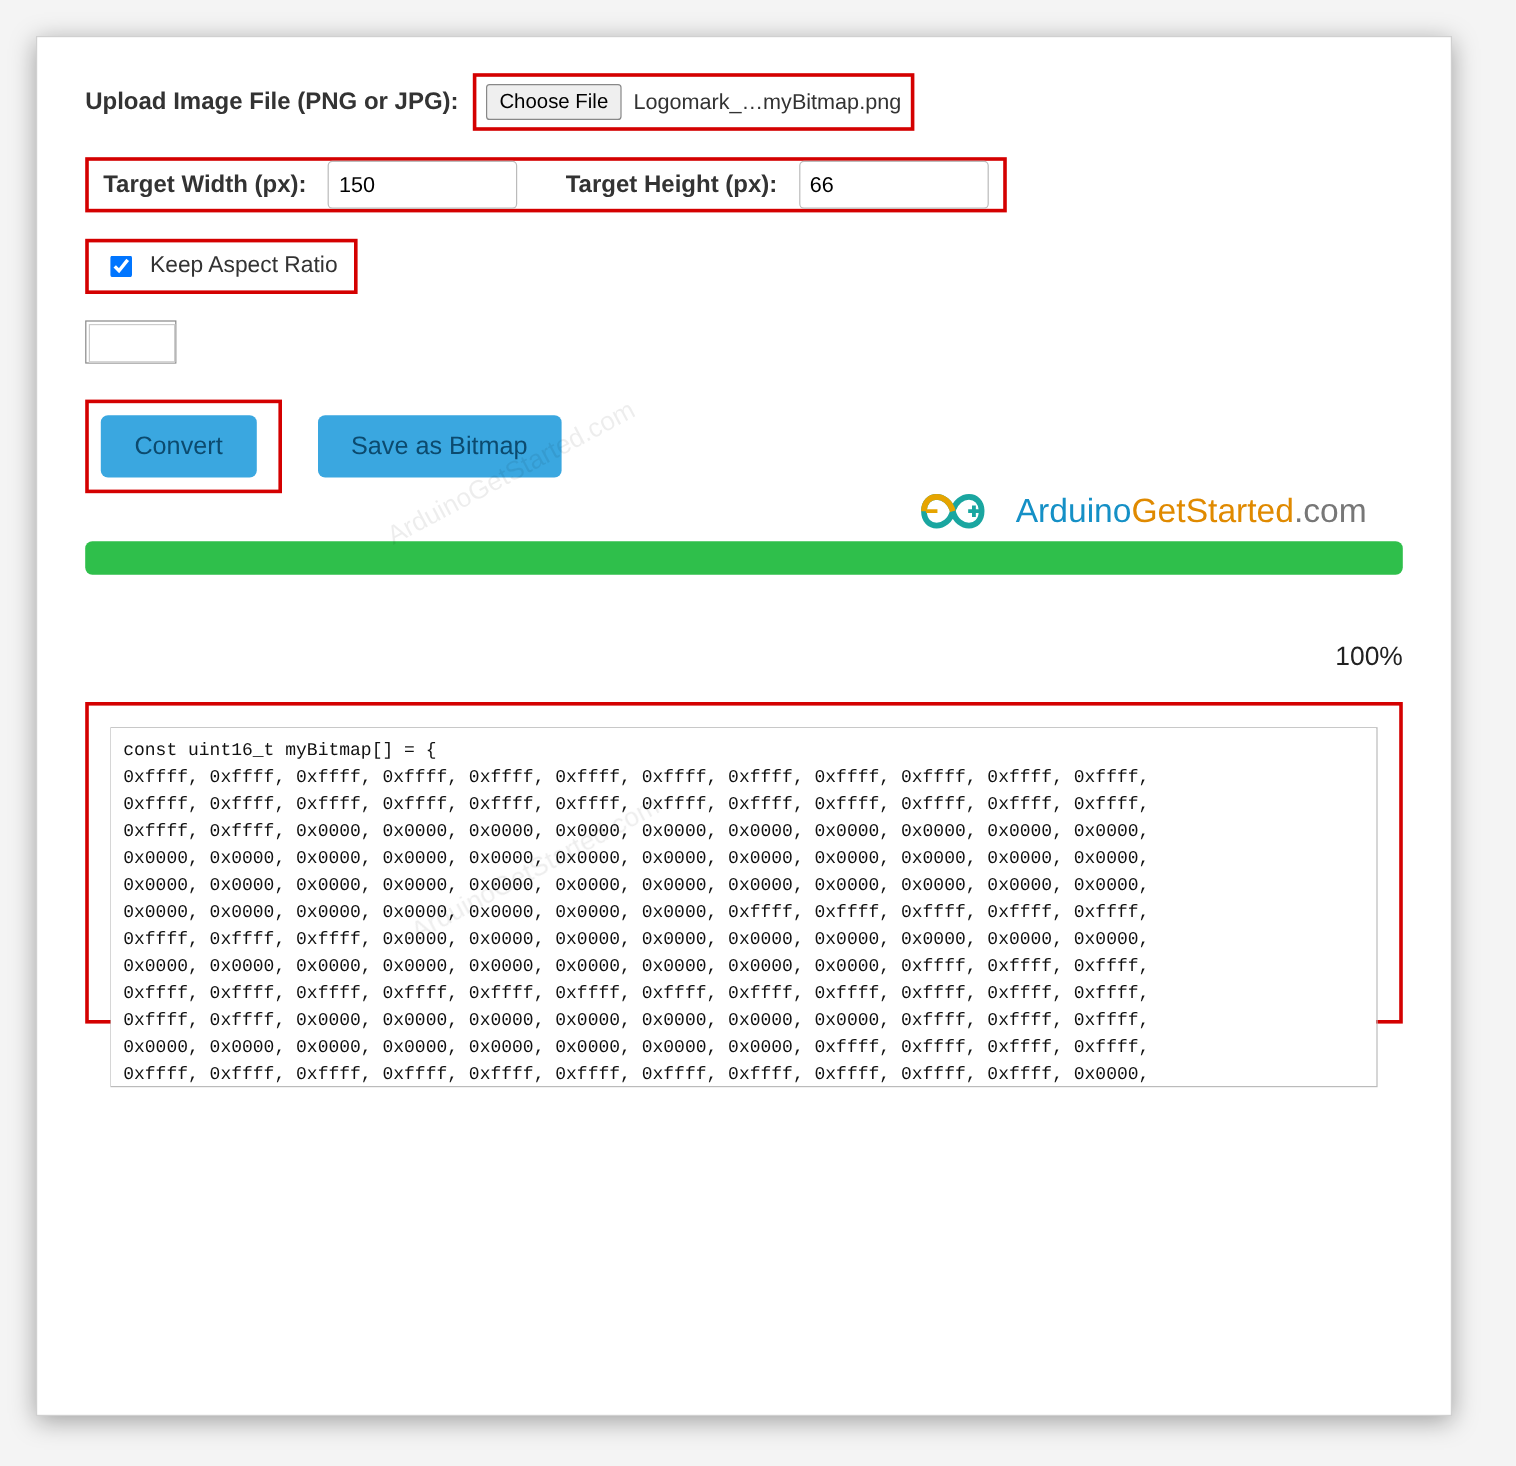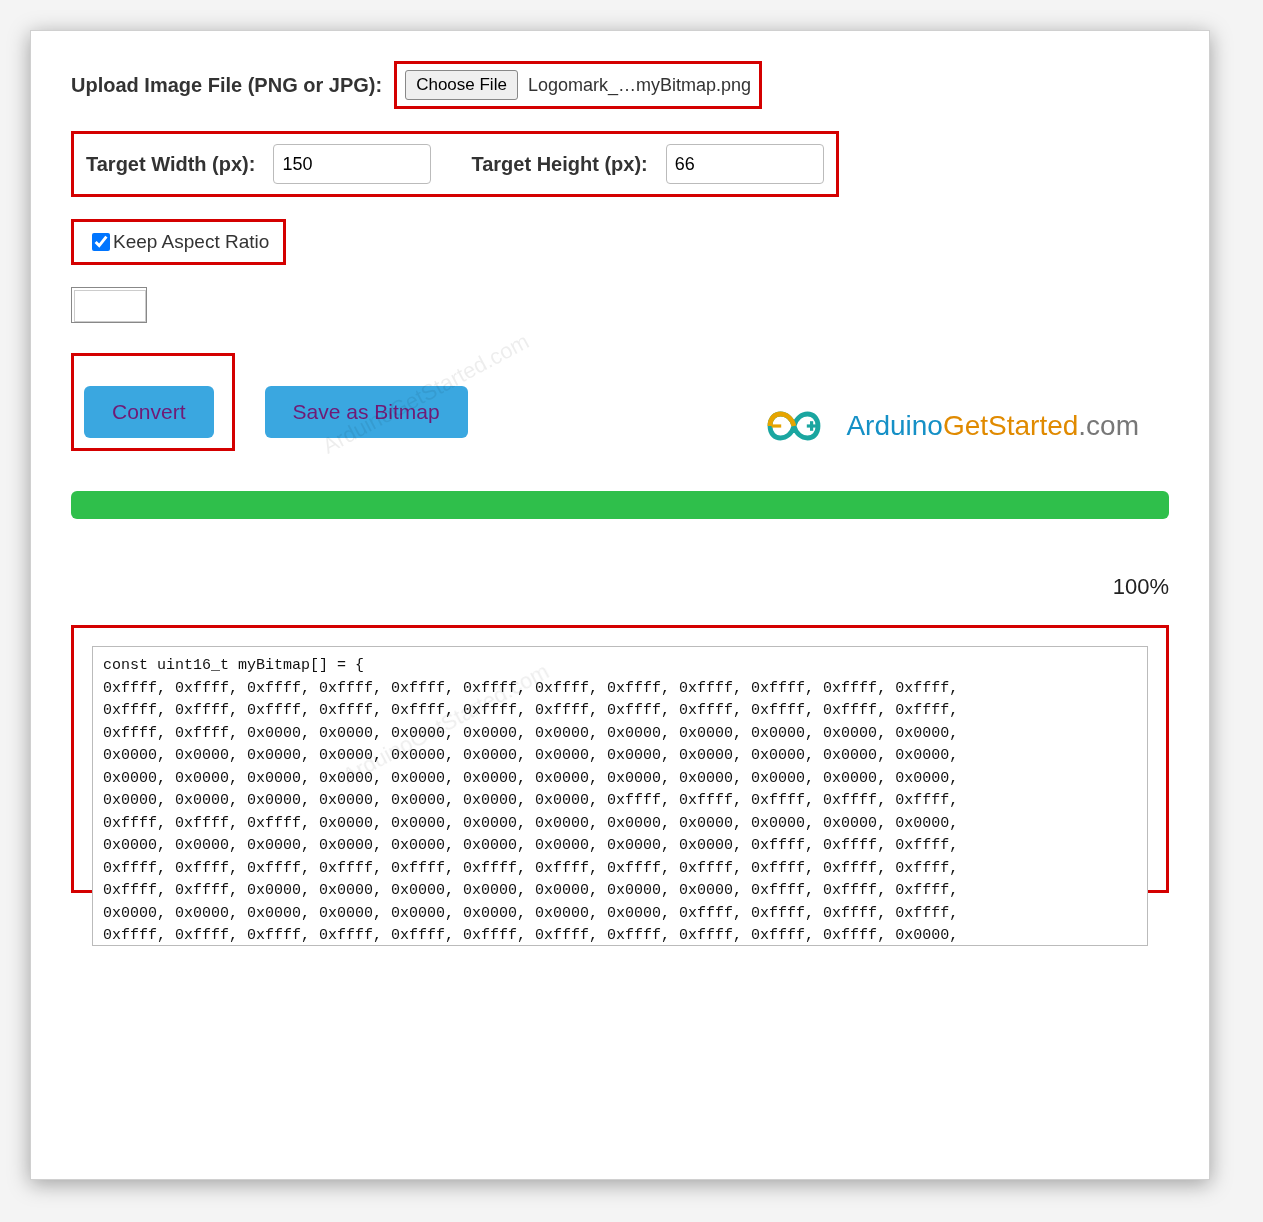--- a/index.html
+++ b/index.html
@@ -67,41 +67,41 @@
     font-size: 18px;
     font-weight: 400;
     margin-left: 10px;
     color: #333;
   }
 
   .dims-box {
     display: inline-flex;
     align-items: center;
     border: 3px solid #d40000;
-    padding: 10px 12px;
+    padding: 0 12px;
     gap: 40px;
   }
   .dim-group { display: flex; align-items: center; }
   .num-input {
     width: 140px;
     height: 34px;
     font-size: 18px;
     padding: 2px 8px;
     border: 1px solid #bbb;
     border-radius: 4px;
     margin-left: 10px;
     font-weight: 400;
   }
 
   .aspect-box {
     display: inline-flex;
     align-items: center;
     border: 3px solid #d40000;
     padding: 8px 14px;
-    gap: 0;
+    gap: 12px;
   }
   .aspect-box input[type=checkbox] {
     width: 18px; height: 18px;
   }
   .aspect-label {
     font-size: 19px;
     font-weight: 500;
   }
 
   .color-input {
@@ -126,28 +126,27 @@
     gap: 30px;
     margin-top: 30px;
     position: relative;
   }
   .convert-wrap {
     border: 3px solid #d40000;
     padding: 10px 18px 10px 10px;
   }
   .btn {
     background: #3aa7e0;
-    color: #701a75;
+    color: #0c4a6e;
     border: none;
     border-radius: 6px;
     font-size: 21px;
     font-weight: 400;
     padding: 14px 28px;
     cursor: pointer;
-    margin-top: 20px;
   }
 
   .progress {
     width: 100%;
     height: 28px;
     background: #2fbf4b;
     border-radius: 6px;
     margin-top: 40px;
   }
   .percent {

